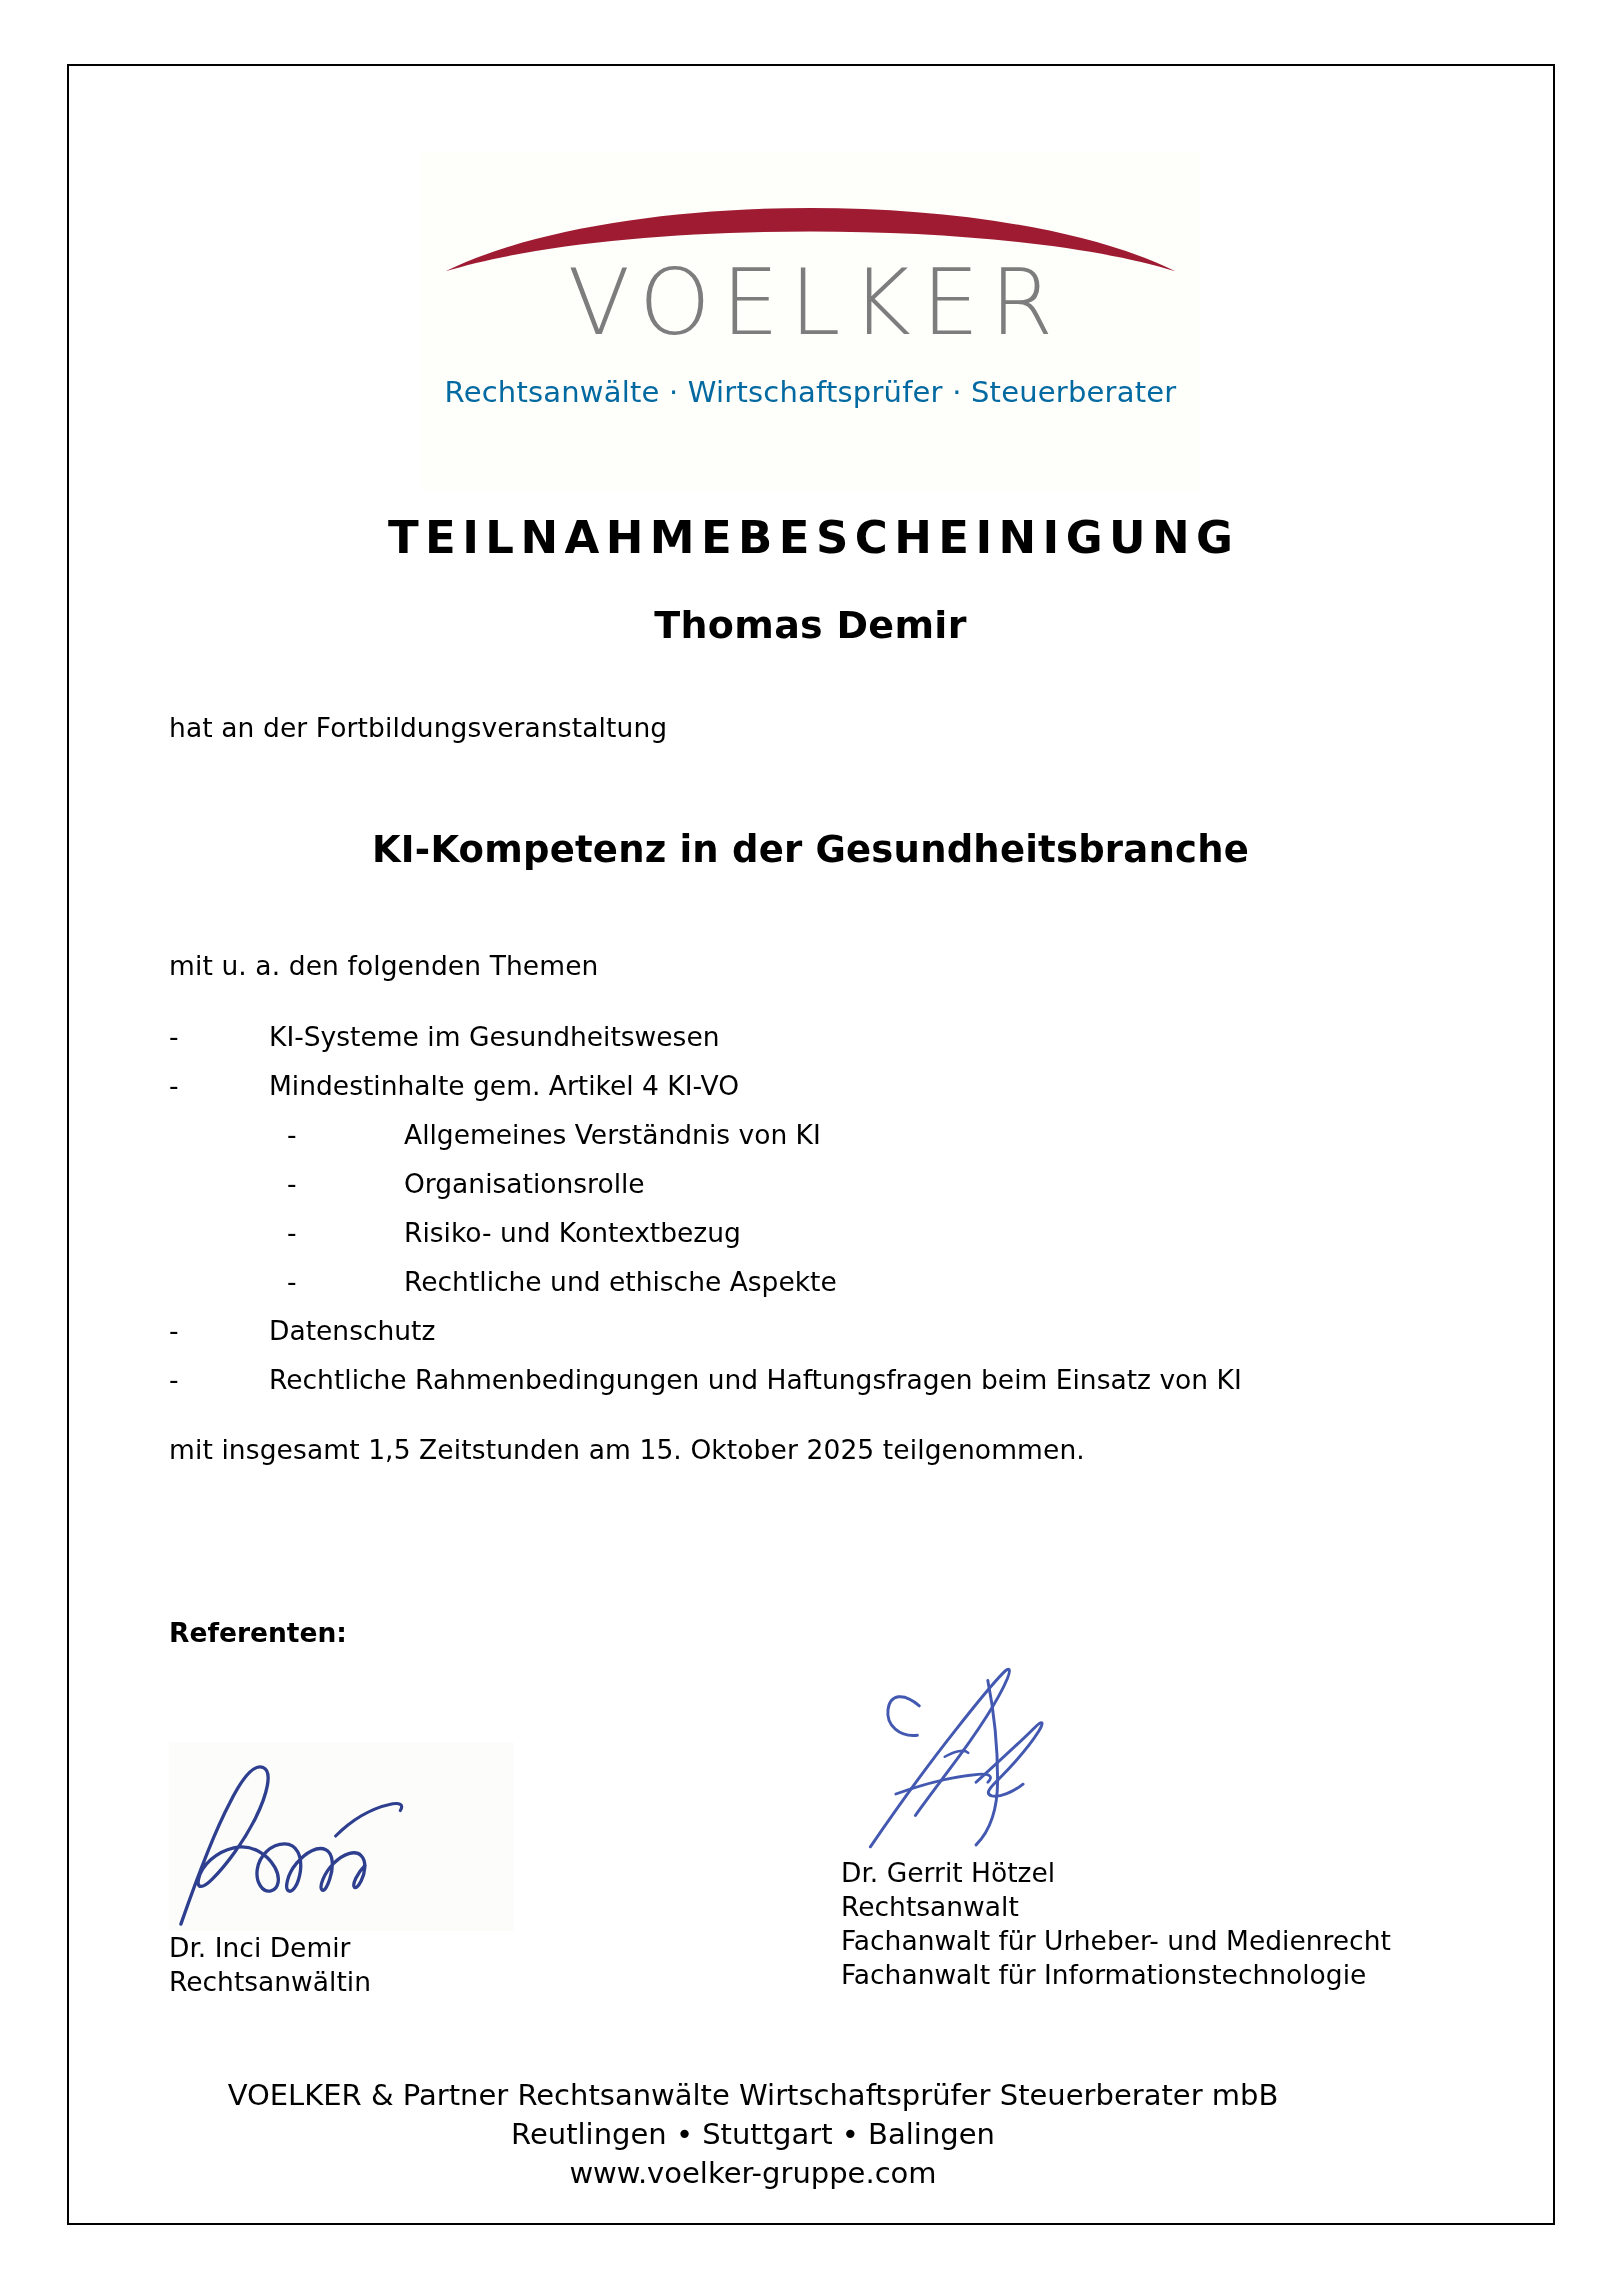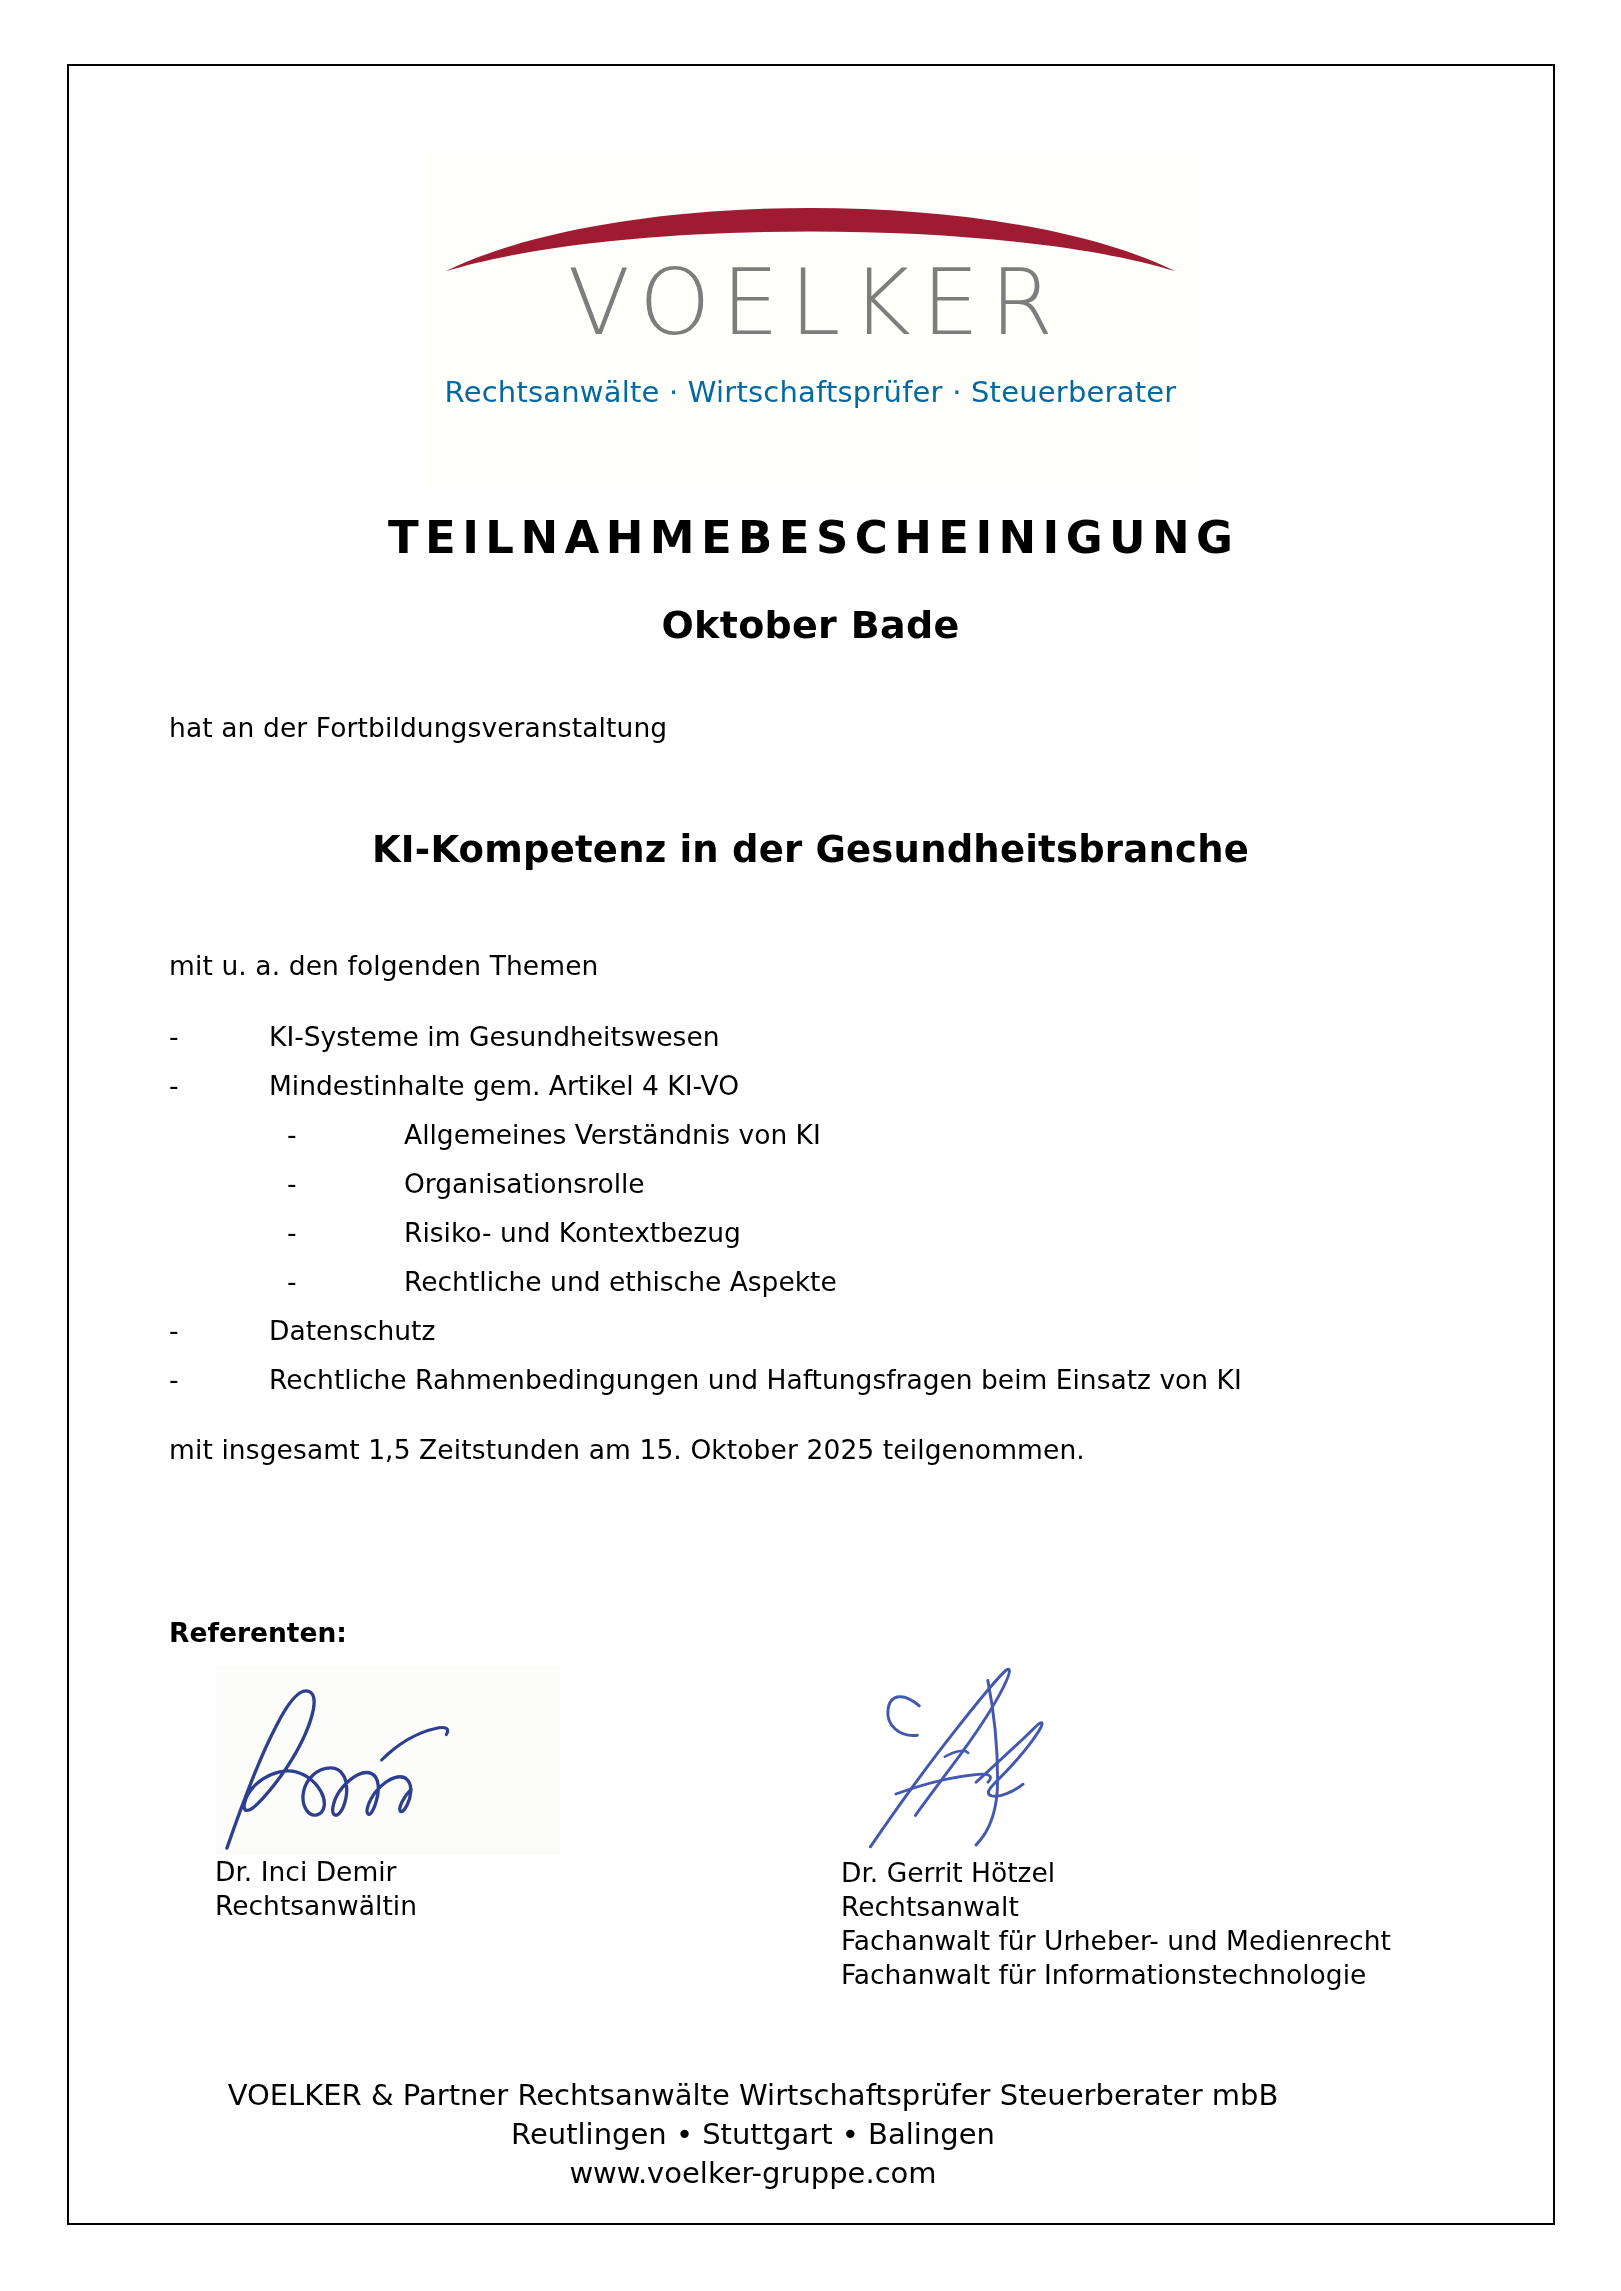--- a/index.html
+++ b/index.html
@@ -156,23 +156,22 @@
     position: absolute;
     left: 169px;
     top: 1617px;
     font-size: 26.5px;
     font-weight: 700;
   }
 
   .sig-col-left {
     position: absolute;
     left: 169px;
-    top: 1666px;
+    top: 1742px;
     width: 353px;
-    margin-left: 46px;
   }
   .sig-col-right {
     position: absolute;
     left: 841px;
     top: 1637px;
     width: 627px;
   }
 
   .sig-patch {
     position: relative;
@@ -213,21 +212,21 @@
   <div class="logo-block">
     <svg class="logo-arc" viewBox="0 0 795 110" preserveAspectRatio="none">
       <path d="M 25 92 C 200 6, 595 6, 770 92 C 595 38, 200 38, 25 92 Z" fill="#9e1b32"></path>
     </svg>
     <div class="logo-word">VOELKER</div>
     <div class="logo-tagline">Rechtsanwälte · Wirtschaftsprüfer · Steuerberater</div>
   </div>
 
   <div class="cert-title">TEILNAHMEBESCHEINIGUNG</div>
 
-  <div class="recipient">Oktober Bade</div>
+  <div class="recipient">Thomas Demir</div>
 
   <div class="body-line intro">hat an der Fortbildungsveranstaltung</div>
 
   <div class="course-title">KI-Kompetenz in der Gesundheitsbranche</div>
 
   <div class="body-line themen">mit u. a. den folgenden Themen</div>
 
   <div class="topics" id="topics-list">
       <div class="topic-row lvl1">
         <span class="dash">-</span>

